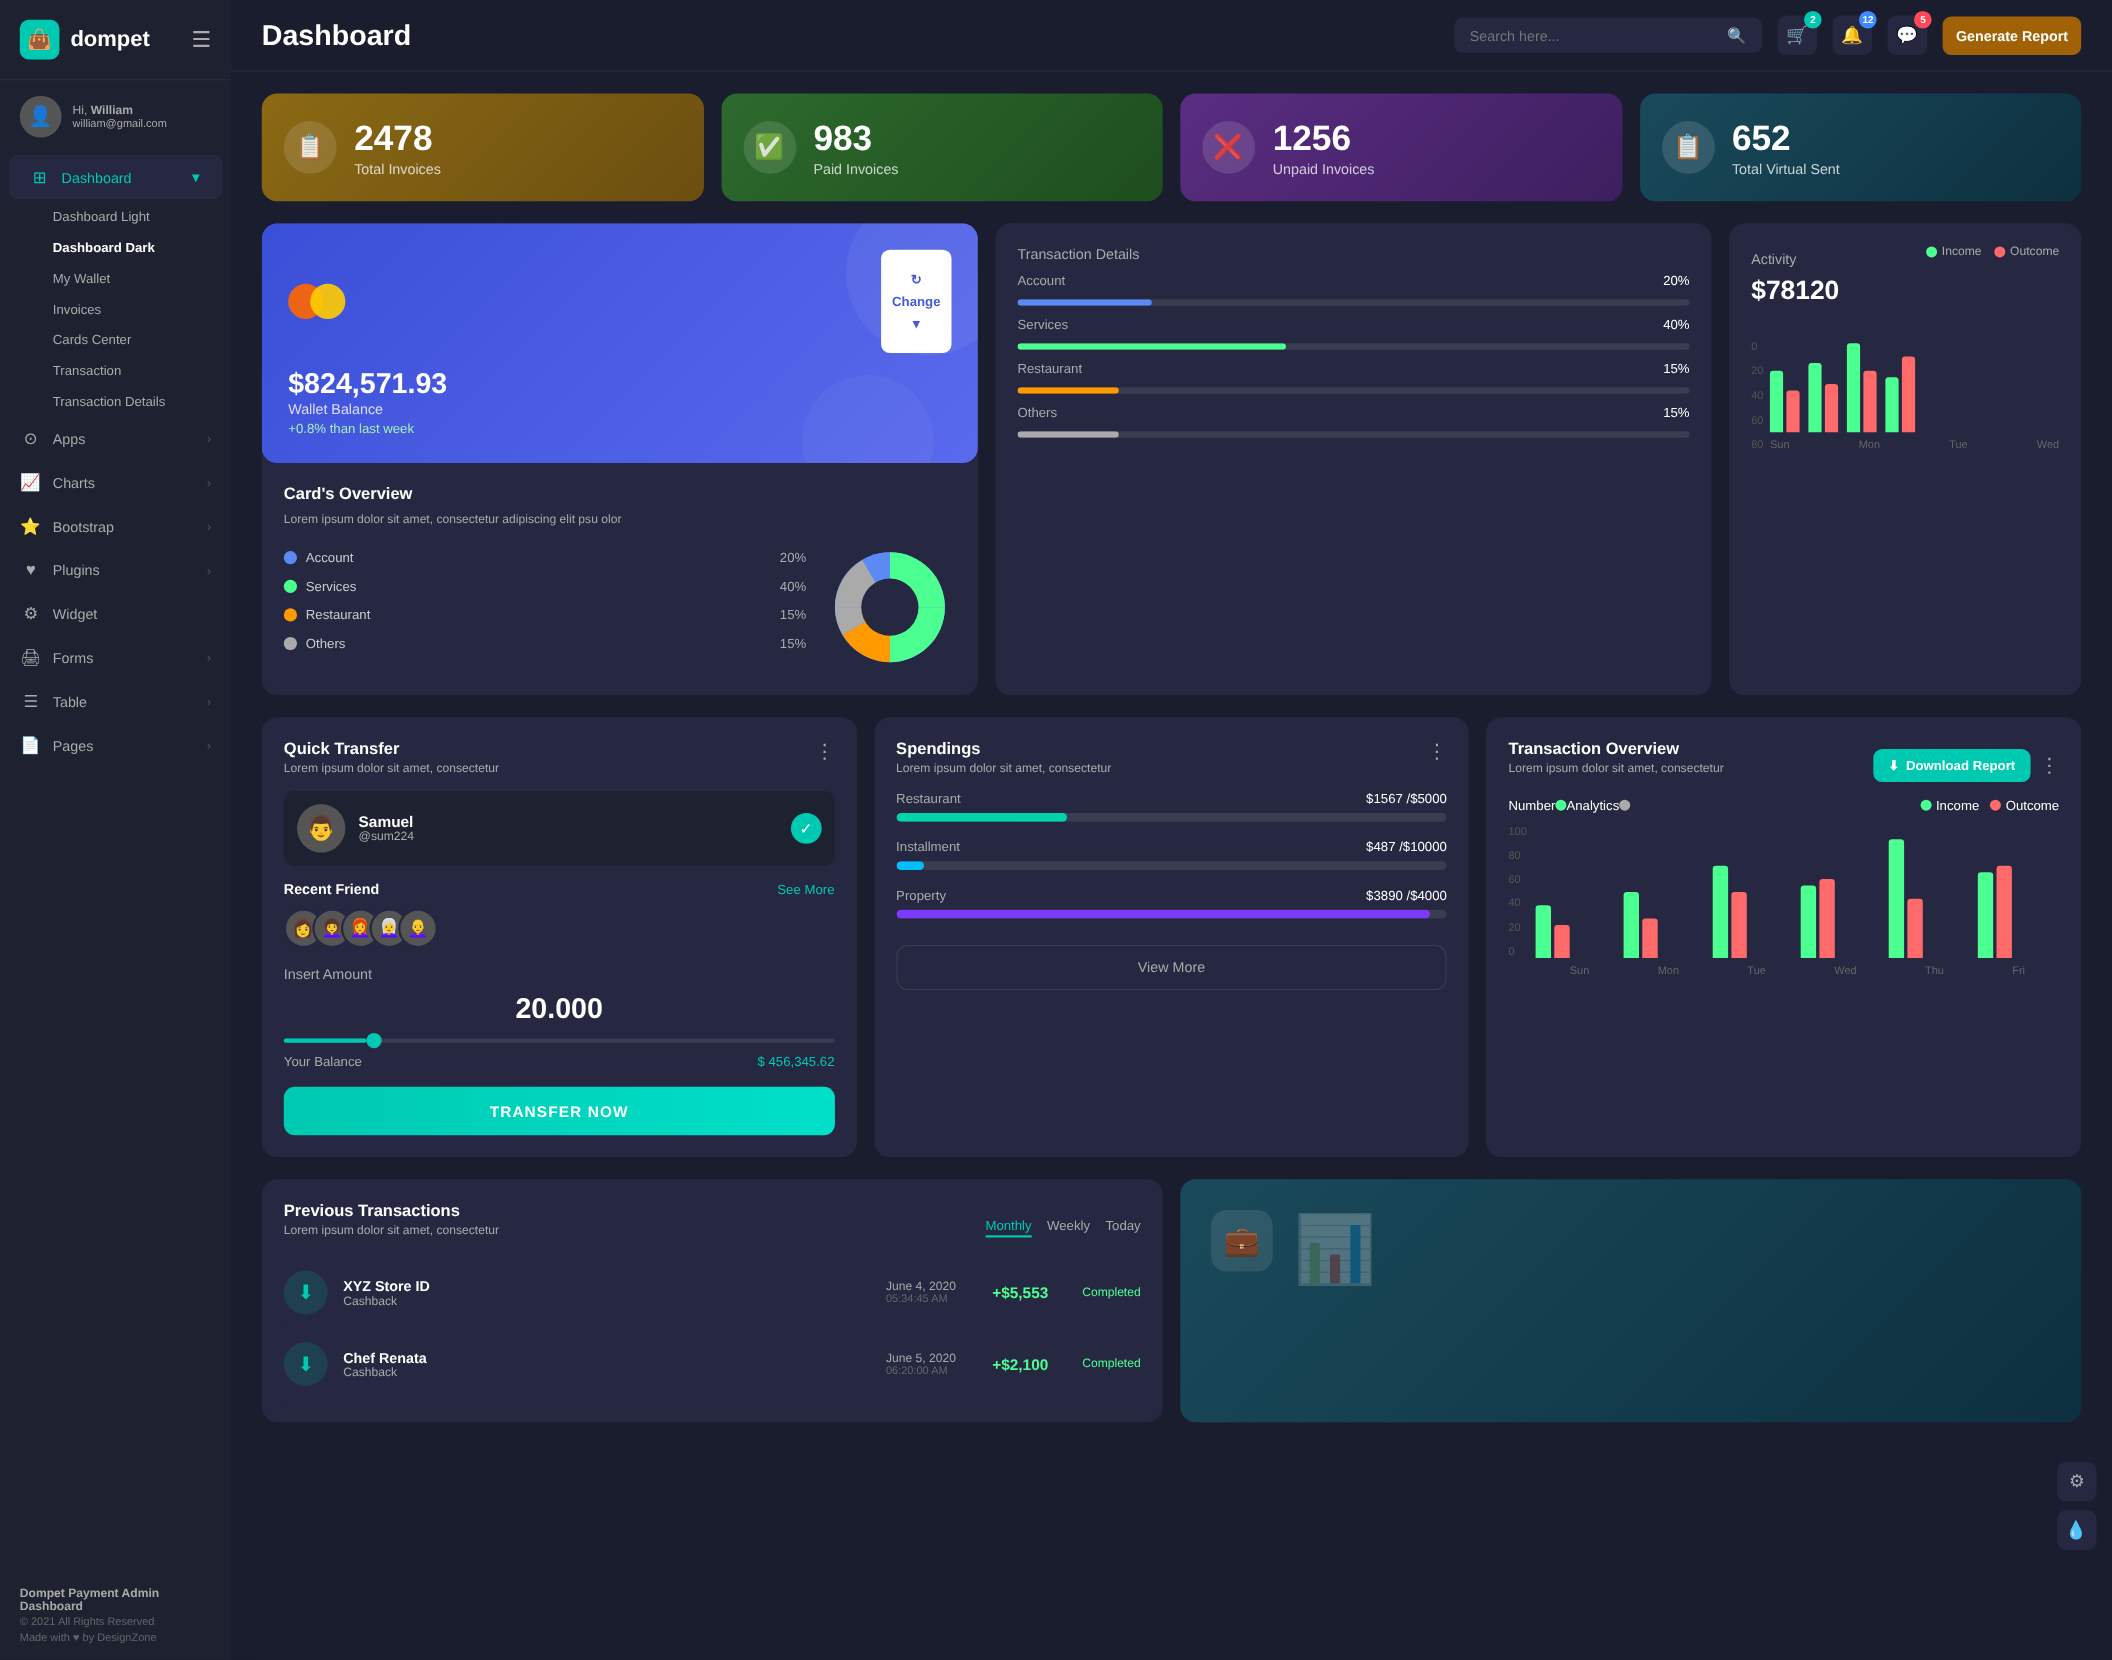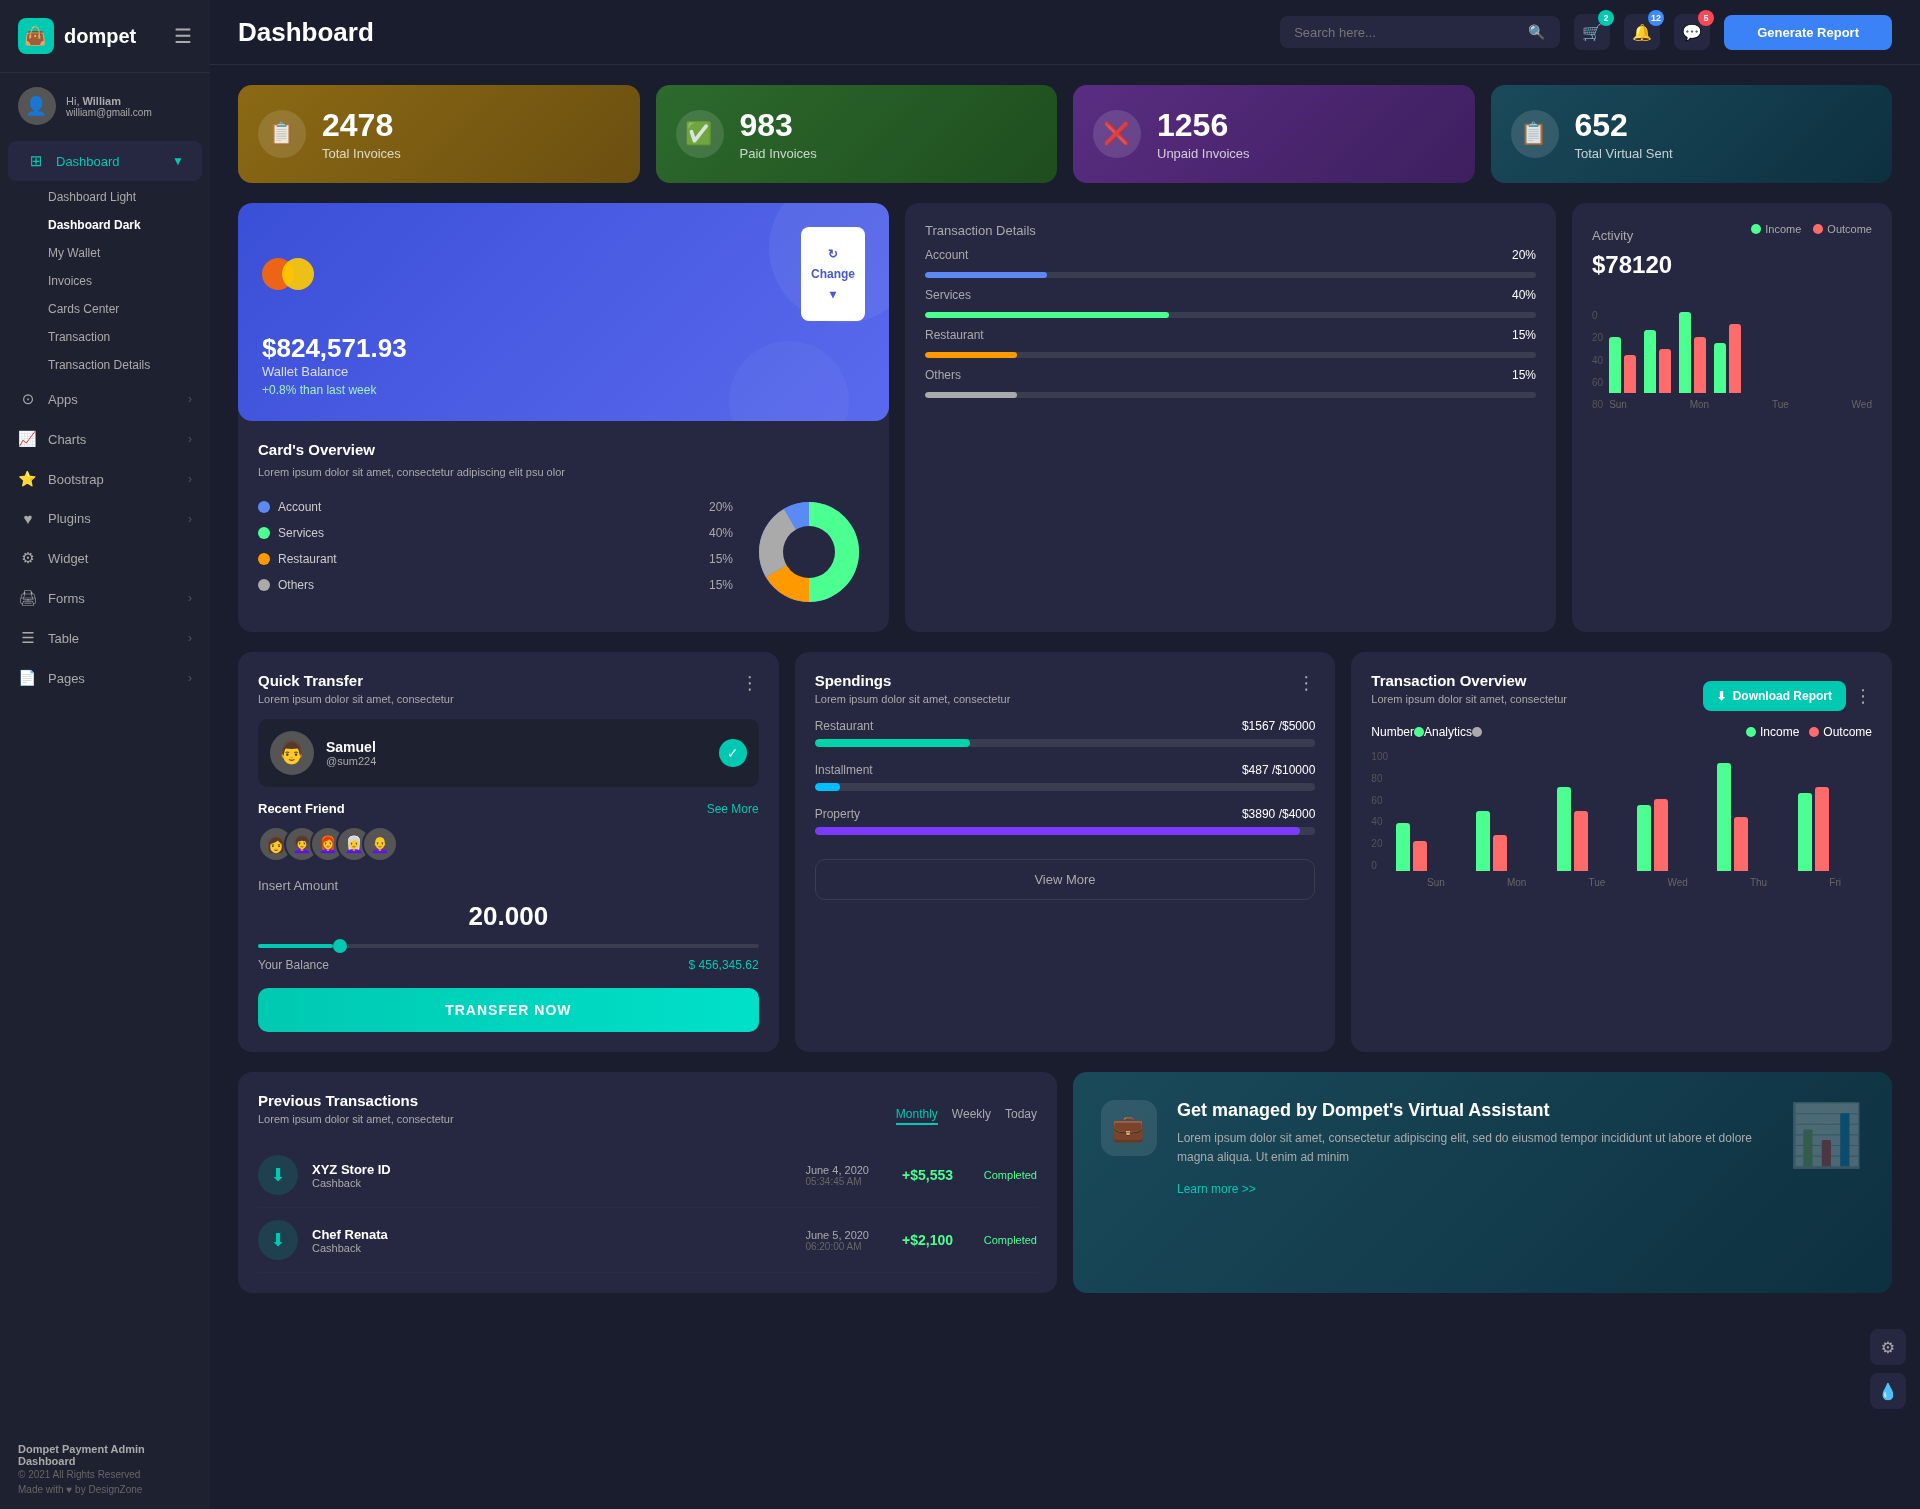--- a/index.html
+++ b/index.html
@@ -37,21 +37,21 @@
     .header { display: flex; align-items: center; padding: 14px 28px; gap: 14px; background: #1a1d2e; border-bottom: 1px solid #2a2d3e; }
     .page-title { font-size: 26px; font-weight: 700; color: #fff; flex: 1; }
     .search-box { display: flex; align-items: center; background: #252840; border-radius: 8px; padding: 8px 14px; gap: 8px; width: 280px; }
     .search-input { background: transparent; border: none; outline: none; color: #aaa; font-size: 13px; flex: 1; }
     .search-icon { color: #aaa; font-size: 14px; }
     .header-icons { display: flex; align-items: center; gap: 14px; }
     .icon-btn { position: relative; cursor: pointer; width: 36px; height: 36px; display: flex; align-items: center; justify-content: center; background: #252840; border-radius: 8px; font-size: 16px; color: #aaa; }
     .badge { position: absolute; top: -4px; right: -4px; background: #00c9b1; border-radius: 50%; width: 16px; height: 16px; font-size: 9px; display: flex; align-items: center; justify-content: center; color: #fff; font-weight: 700; }
     .badge.red { background: #ff4757; }
     .badge.blue { background: #3d8bff; }
-    .generate-btn { background: #3b82f6; color: #fff; border: none; border-radius: 8px; padding: 10px 33px; font-size: 13px; font-weight: 600; cursor: pointer; display: flex; align-items: center; gap: 6px; }
+    .generate-btn { background: #a16207; color: #fff; border: none; border-radius: 8px; padding: 10px 12px; font-size: 13px; font-weight: 600; cursor: pointer; display: flex; align-items: center; gap: 6px; }
 
     
     .content { padding: 20px 28px; flex: 1; }
 
     
     .stat-cards { display: grid; grid-template-columns: repeat(4, 1fr); gap: 16px; margin-bottom: 20px; }
     .stat-card { border-radius: 14px; padding: 22px 20px; display: flex; align-items: center; gap: 16px; min-height: 90px; }
     .stat-card.brown { background: linear-gradient(135deg, #8B6914 0%, #6b4f10 100%); }
     .stat-card.green { background: linear-gradient(135deg, #2d6a2d 0%, #1e4d1e 100%); }
     .stat-card.purple { background: linear-gradient(135deg, #5a2d82 0%, #3d1f5e 100%); }
@@ -679,25 +679,20 @@
             <div class="tx-date">June 5, 2020</div>
             <div class="tx-time">06:20:00 AM</div>
           </div>
           <div class="tx-amount">+$2,100</div>
           <div class="tx-status">Completed</div>
         </div>
       </div>
 
       <div class="va-card">
         <div class="va-icon">💼</div>
-        <div class="va-content">
-          <div class="va-title">Get managed by Dompet's Virtual Assistant</div>
-          <div class="va-desc">Lorem ipsum dolor sit amet, consectetur adipiscing elit, sed do eiusmod tempor incididunt ut labore et dolore magna aliqua. Ut enim ad minim</div>
-          <span class="va-link">Learn more &gt;&gt;</span>
-        </div>
         <div style="opacity:0.25; font-size:60px;">📊</div>
       </div>
     </div>
 
   </div>
 </div>
 
 <div class="scroll-btns">
   <div class="scroll-btn">⚙</div>
   <div class="scroll-btn">💧</div>

